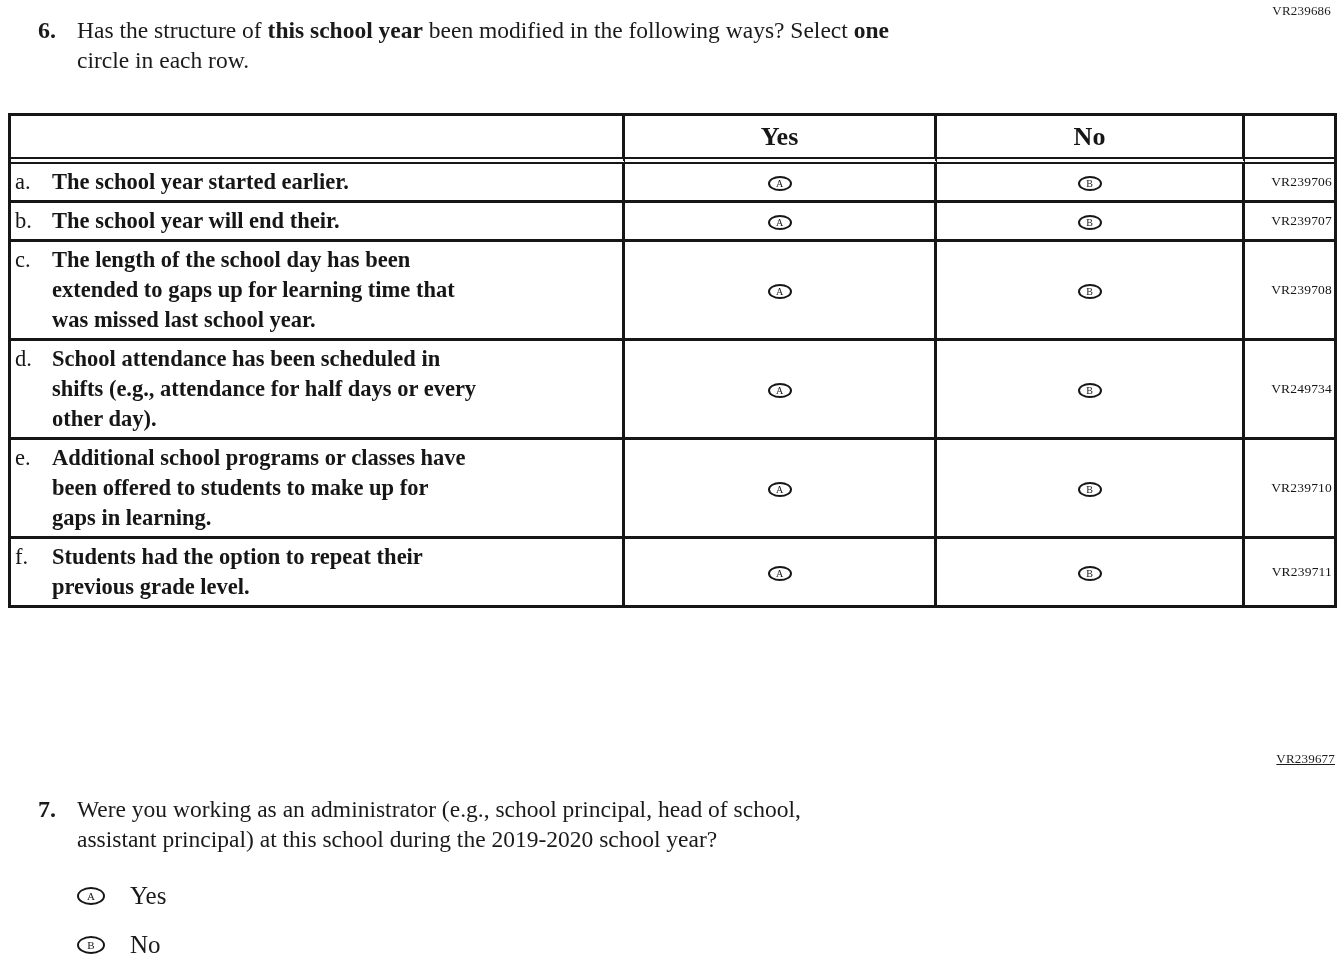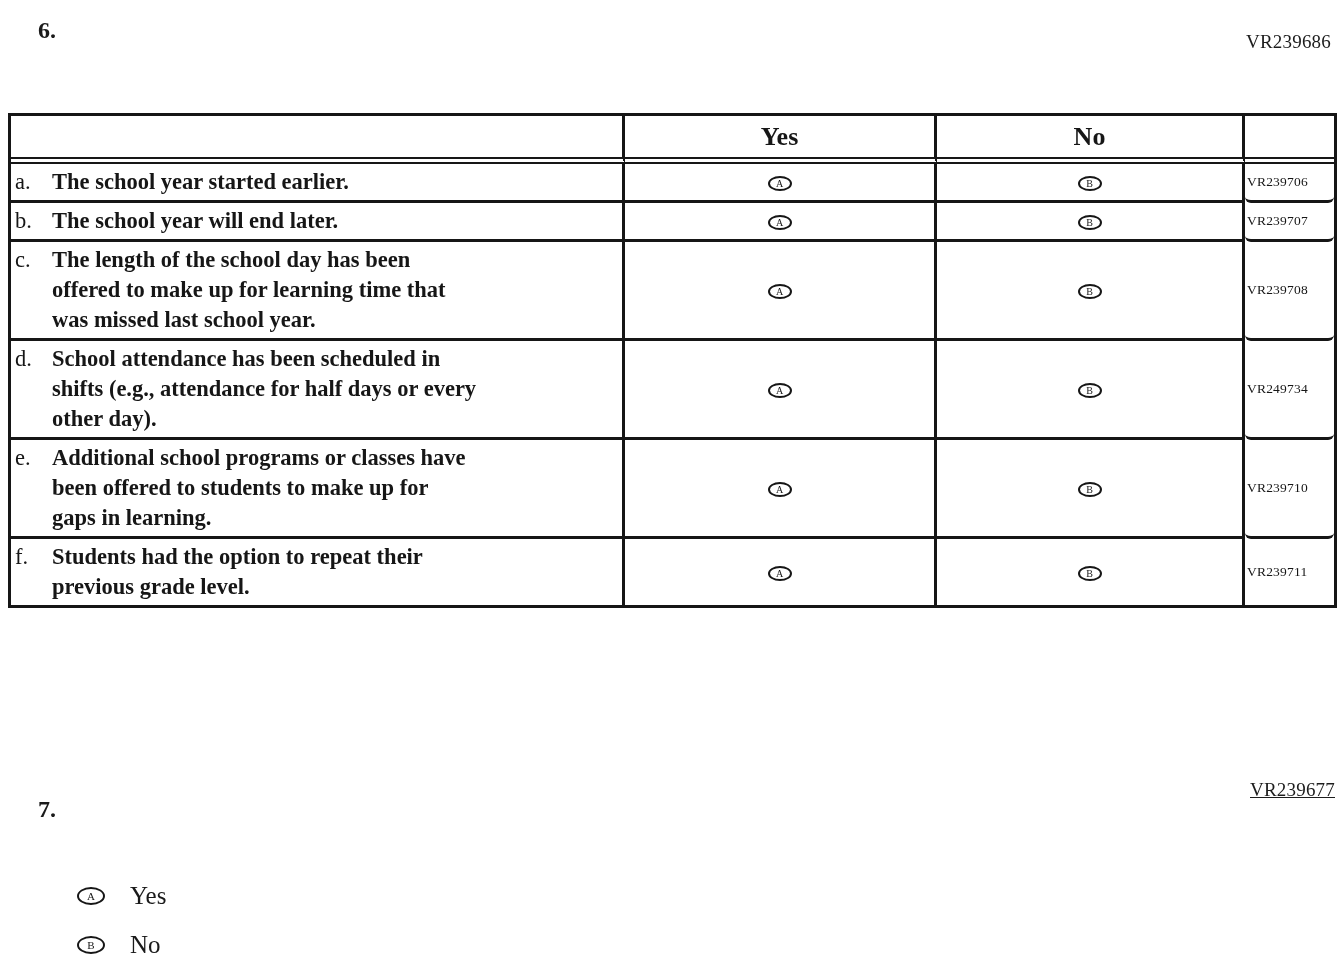--- a/index.html
+++ b/index.html
@@ -12,24 +12,23 @@
     position: relative;
     width: 1344px;
     height: 977px;
     background: #ffffff;
     overflow: hidden;
   }
 
   
   .vr-code {
     position: absolute;
-    font-size: 19px;
+    font-size: 13px;
     color: #1d1d1d;
     letter-spacing: 0.2px;
-    margin-top: 28px;
   }
   .vr-q6 { top: 3px; right: 13px; }
   .vr-q7 { top: 751px; right: 9px; text-decoration: underline; }
 
   
   .q-block {
     position: absolute;
     display: flex;
     align-items: flex-start;
     color: #1a1a1a;
@@ -78,24 +77,23 @@
   table.grid tr:last-child td { border-bottom: none; }
 
   .statement-cell { font-size: 22.5px; line-height: 30px; }
   .row-flex { display: flex; align-items: flex-start; padding: 3px 4px 3px 0; }
   .row-letter { width: 41px; padding-left: 4px; flex-shrink: 0; }
   .row-text { white-space: pre-line; font-weight: bold; }
 
   .choice-cell { text-align: center; }
   .vr-cell {
     font-size: 13.5px;
-    text-align: left;
+    text-align: right;
     padding: 0 2px;
     letter-spacing: 0.2px;
-    border-radius: 6px;
   }
 
   
   .bubble {
     display: inline-flex;
     align-items: center;
     justify-content: center;
     width: 24px;
     height: 15px;
     border: 2px solid #161616;
@@ -120,20 +118,22 @@
 </style>
 </head>
 <body>
 
 <div class="page">
 
   <div class="vr-code vr-q6">VR239686</div>
 
   <div class="q-block q6">
     <div class="q-num">6.</div>
+    <div class="q-text"><span>Has the structure of </span><b>this school year</b><span> been modified in the following ways? Select </span><b>one</b><span>
+circle in each row.</span></div>
   </div>
 
   <table class="grid">
     <colgroup>
       <col style="width:614px">
         <col style="width:312px">
         <col style="width:308px">
         <col style="width:89px">
     </colgroup>
     <tbody>
@@ -161,42 +161,42 @@
               <span class="bubble-letter">B</span>
             </span>
       </td>
       <td class="vr-cell">VR239706</td>
     </tr>
 
     <tr style="height:37px">
       <td class="statement-cell">
         <div class="row-flex">
           <span class="row-letter">b.</span>
-          <span class="row-text">The school year will end later.</span>
+          <span class="row-text">The school year will end their.</span>
         </div>
       </td>
       <td class="choice-cell">
         <span class="bubble">
               <span class="bubble-letter">A</span>
             </span>
       </td>
       <td class="choice-cell">
         <span class="bubble">
               <span class="bubble-letter">B</span>
             </span>
       </td>
       <td class="vr-cell">VR239707</td>
     </tr>
 
     <tr style="height:97px">
       <td class="statement-cell">
         <div class="row-flex">
           <span class="row-letter">c.</span>
           <span class="row-text">The length of the school day has been
-offered to make up for learning time that
+extended to gaps up for learning time that
 was missed last school year.</span>
         </div>
       </td>
       <td class="choice-cell">
         <span class="bubble">
               <span class="bubble-letter">A</span>
             </span>
       </td>
       <td class="choice-cell">
         <span class="bubble">
@@ -270,20 +270,22 @@
       </td>
       <td class="vr-cell">VR239711</td>
     </tr>
   </tbody>
     </table>
 
   <div class="vr-code vr-q7">VR239677</div>
 
   <div class="q-block q7">
     <div class="q-num">7.</div>
+    <div class="q-text">Were you working as an administrator (e.g., school principal, head of school,
+assistant principal) at this school during the 2019-2020 school year?</div>
   </div>
 
   <div class="options">
     <div class="option">
       <span class="bubble lg">
           <span class="bubble-letter">A</span>
         </span>
       <span class="opt-label">Yes</span>
     </div>
     <div class="option">

